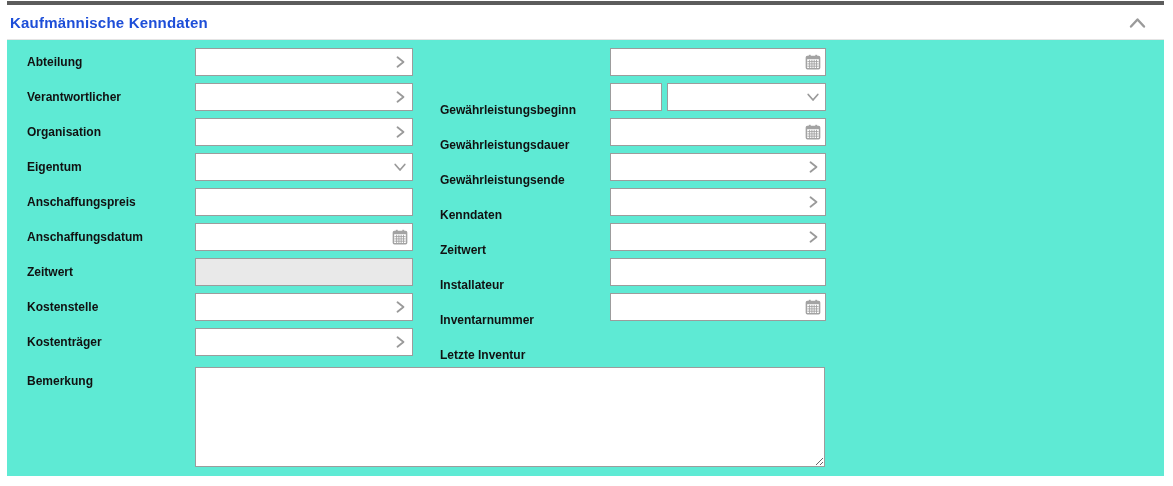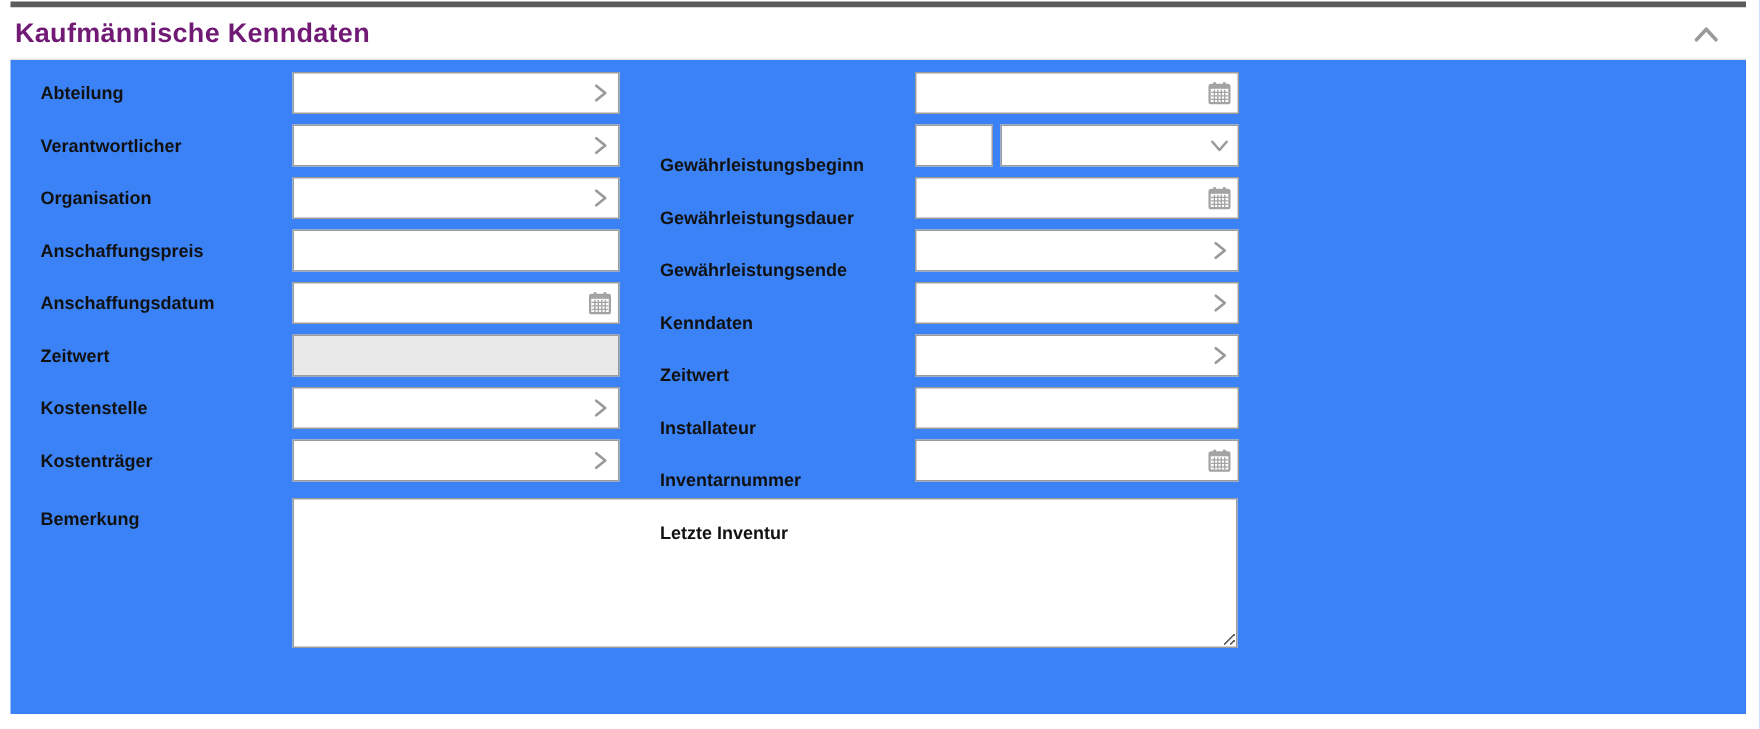--- a/index.html
+++ b/index.html
@@ -3,23 +3,23 @@
 <meta charset="utf-8">
 <style>
   * { margin:0; padding:0; box-sizing:border-box; }
   html,body { width:1173px; height:486px; background:#ffffff; overflow:hidden;
               font-family:"Liberation Sans", sans-serif; }
   .panel { position:absolute; left:7px; top:0; width:1157px; }
   .panel-top-border { height:4px; margin-top:1px; background:#5c5c5c; }
   .panel-header { height:35px; background:#ffffff; display:flex; align-items:center;
                   justify-content:space-between; padding:0 17px 0 3px;
                   border-bottom:1px solid #e4e4e4; }
-  .panel-title { font-size:18px; font-weight:bold; color:#701a75; letter-spacing:0.2px; }
+  .panel-title { font-size:15px; font-weight:bold; color:#1d4ed8; letter-spacing:0.2px; }
   .collapse-btn { cursor:pointer; display:flex; align-items:center; }
-  .content { position:relative; background:#3b82f6; height:436px; }
+  .content { position:relative; background:#5eead4; height:436px; }
   .col { position:absolute; top:8px; }
   .col-left  { left:20px; }
   .col-right { left:433px; }
   .row { display:flex; height:28px; margin-bottom:7px; }
   .lbl { font-size:12px; font-weight:bold; color:#111111; padding-top:7px; white-space:nowrap; }
   .col-left  .lbl { width:168px; }
   .col-right .lbl { width:170px;margin-top:48px; }
   .field { position:relative; height:28px; }
   .col-left  .field { width:218px; }
   .col-right .field { width:216px; }
@@ -108,20 +108,31 @@
         <div class="field">
           <input class="box" value="" style="">
           <button class="icon-btn">
             <svg width="16" height="16" viewBox="0 0 16 16">
                 <use href="#i-chev-right"></use>
               </svg>
           </button>
         </div>
       </div>
 
+      <div class="row">
+        <label class="lbl">Eigentum</label>
+        <div class="field">
+          <div class="selectbox"></div>
+          <span class="icon-btn">
+            <svg width="16" height="16" viewBox="0 0 16 16">
+                <use href="#i-chev-down"></use>
+              </svg>
+          </span>
+        </div>
+      </div>
 
       <div class="row">
         <label class="lbl">Anschaffungspreis</label>
         <div class="field">
           <input class="box plain" value="" style="">
         </div>
       </div>
 
       <div class="row">
         <label class="lbl">Anschaffungsdatum</label>

